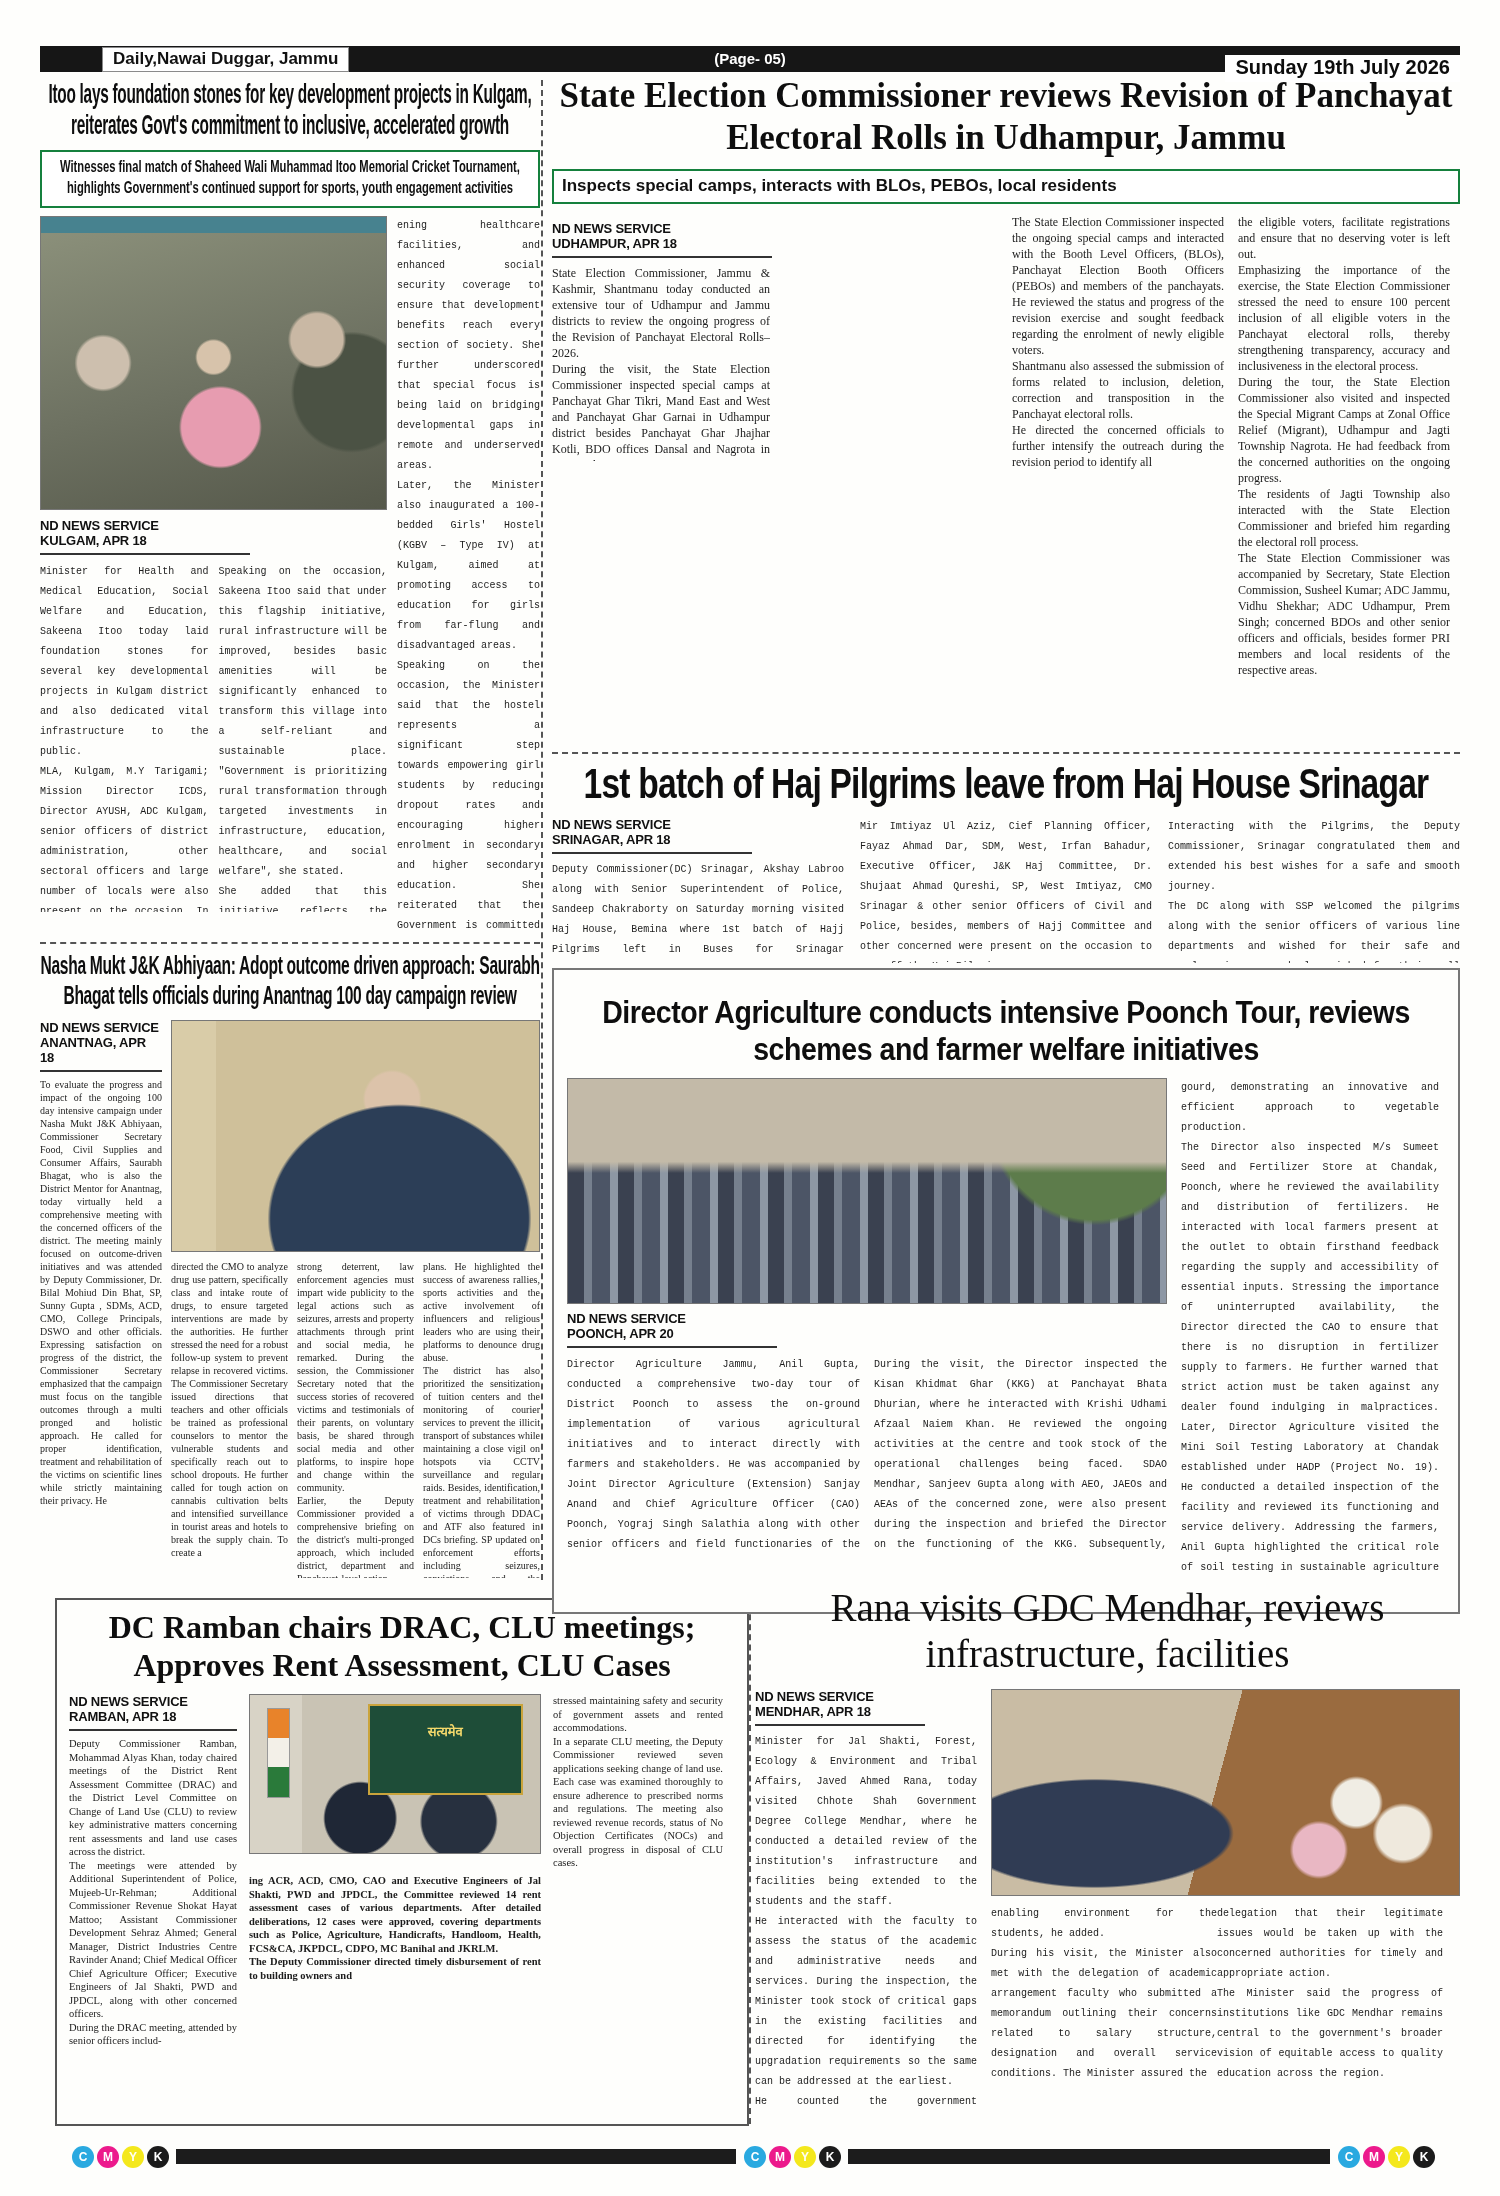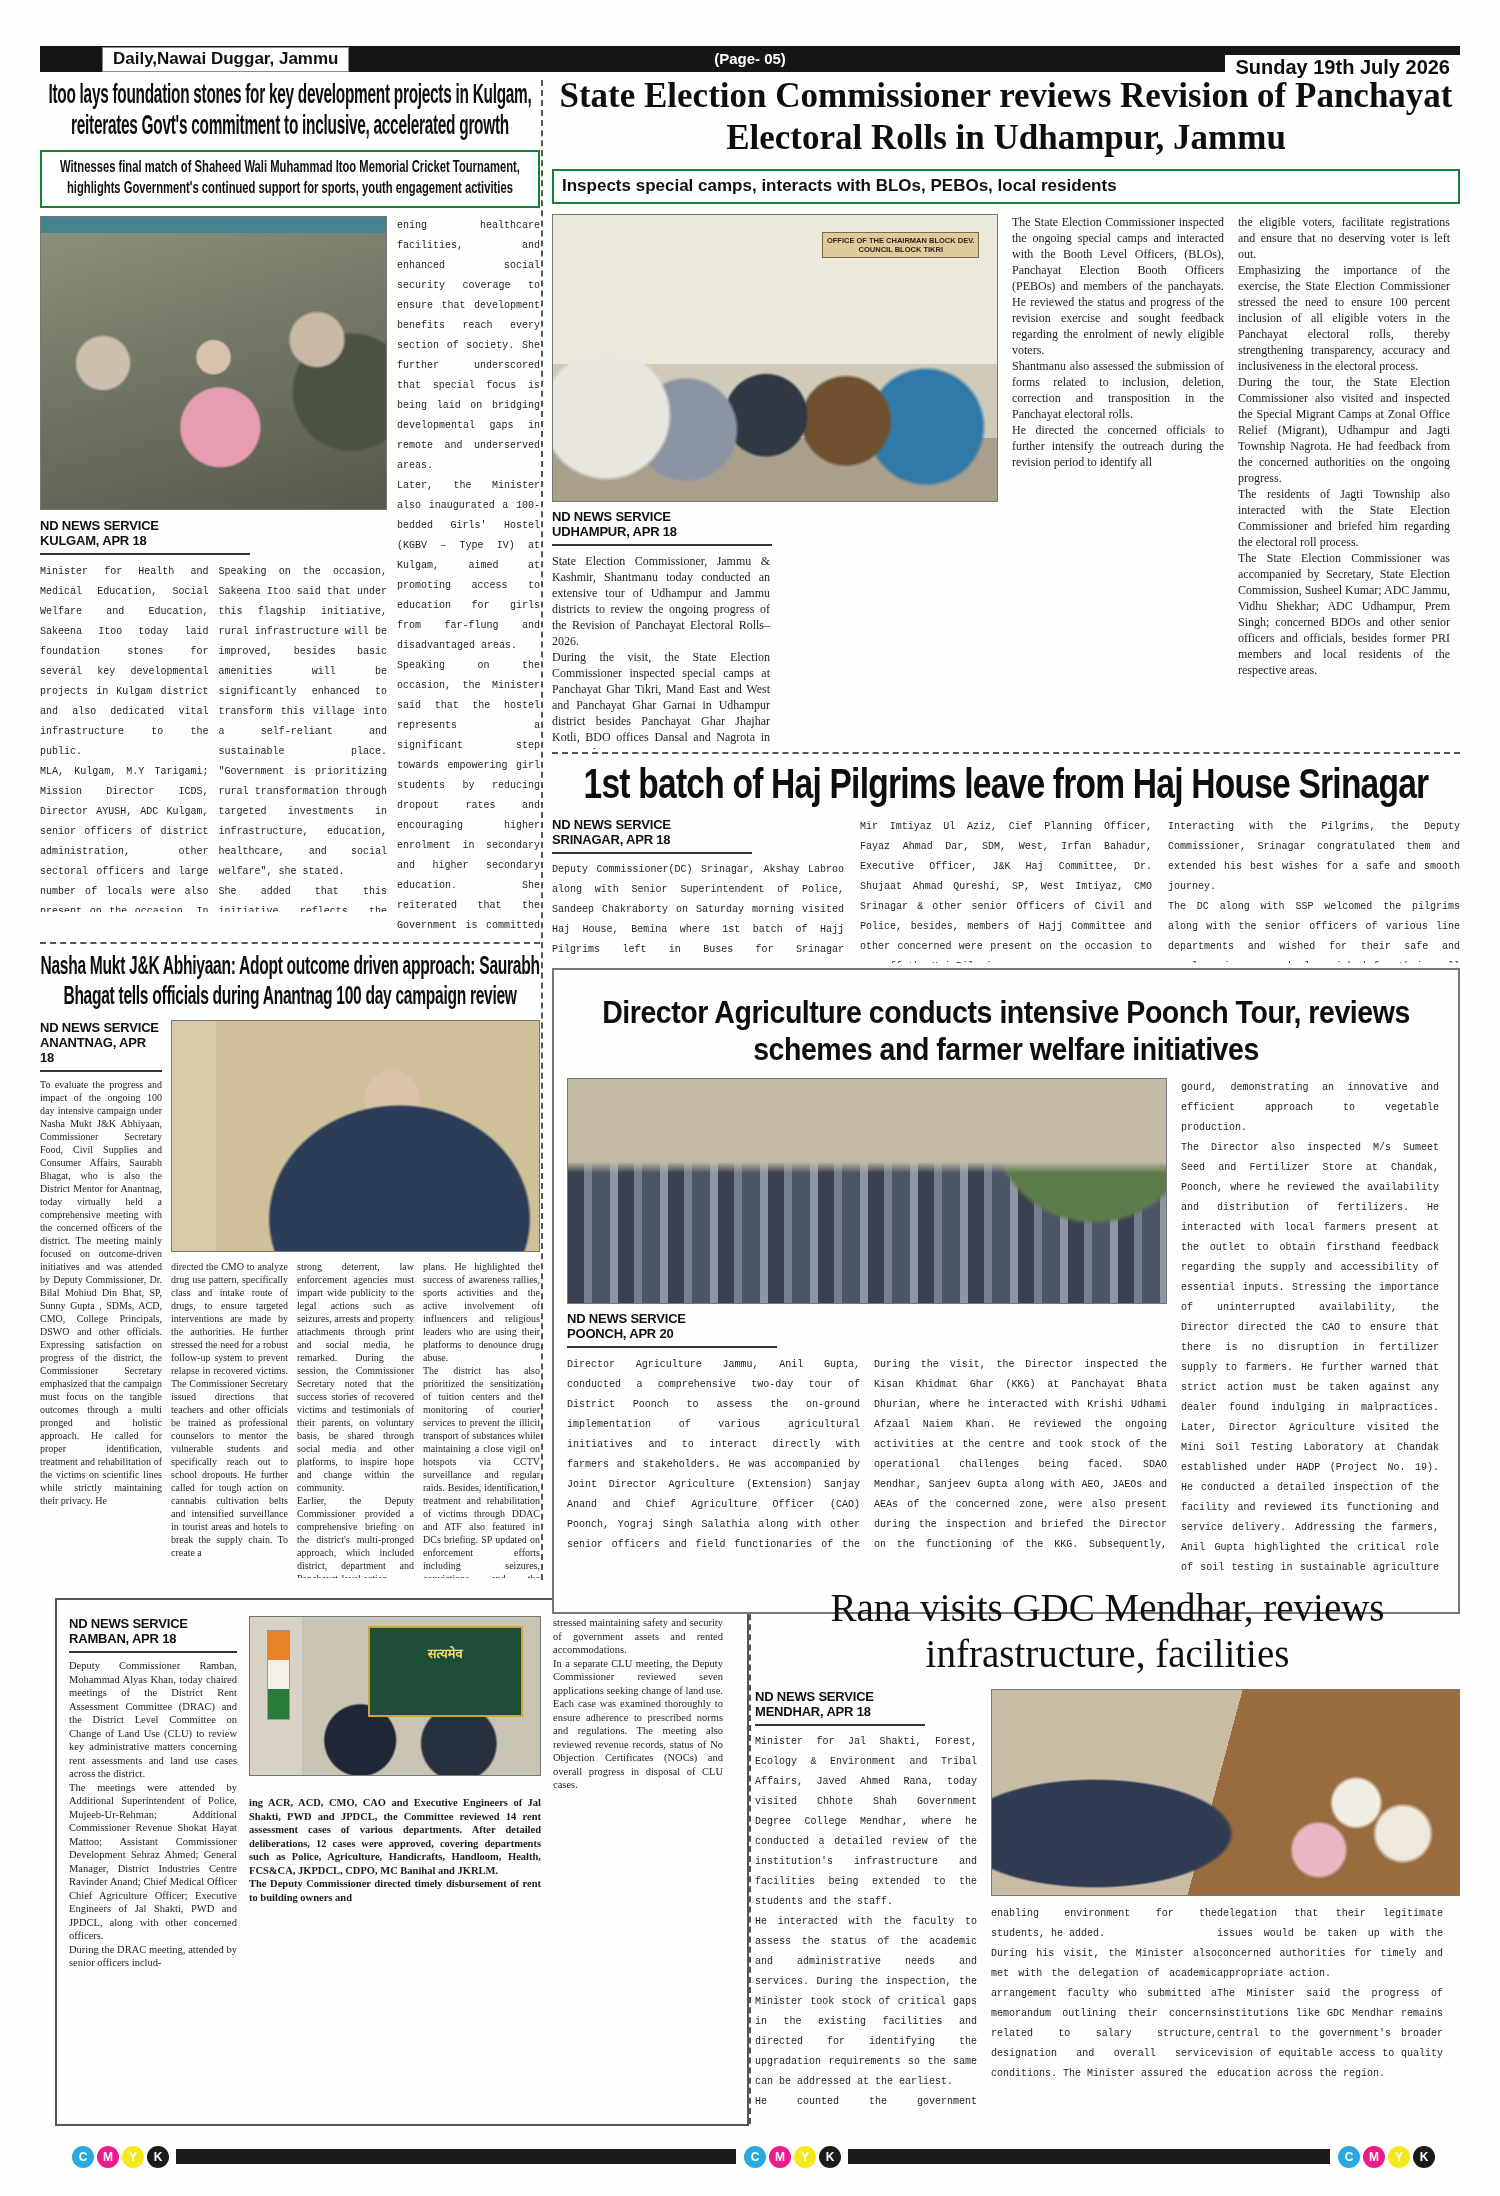--- a/index.html
+++ b/index.html
@@ -164,20 +164,21 @@
 Earlier, the Deputy Commissioner provided a comprehensive briefing on the district's multi-pronged approach, which included district, department and Panchayat-level action</div>
             <div class="bt f10" style="width:117px;height:318px;">plans. He highlighted the success of awareness rallies, sports activities and the active involvement of influencers and religious leaders who are using their platforms to denounce drug abuse.
 The district has also prioritized the sensitization of tuition centers and the monitoring of courier services to prevent the illicit transport of substances while maintaining a close vigil on hotspots via CCTV surveillance and regular raids. Besides, identification, treatment and rehabilitation of victims through DDAC and ATF also featured in DCs briefing. SP updated on enforcement efforts including seizures, convictions and the attachment of properties belonging to drug suppliers and peddlers. Concluding the meeting, the Commissioner Secretary asked the DC to explore the establishment of a larger and augmented Drug De-addiction Centre (DDAC) to cater to the treatment and rehabilitation of possibly higher number of identified victims in future.</div>
           </div>
         </div>
       </div>
     </div>
   </div>
 
   <div class="abs boxed" style="left:55px;top:1598px;width:666px;height:508px;padding:8px 12px;">
+    <div class="hl hl-serif" style="font-weight:700;font-size:32px;line-height:38px;height:78px;">DC Ramban chairs DRAC, CLU meetings; Approves Rent Assessment, CLU Cases</div>
     <div class="row" style="margin-top:8px;gap:12px;">
       <div style="width:168px;">
         <div class="byl">
           <div>ND NEWS SERVICE</div>
           <div>RAMBAN, APR 18</div>
         </div>
         <div class="bt f105" style="margin-top:6px;height:360px;">Deputy Commissioner Ramban, Mohammad Alyas Khan, today chaired meetings of the District Rent Assessment Committee (DRAC) and the District Level Committee on Change of Land Use (CLU) to review key administrative matters concerning rent assessments and land use cases across the district.
 The meetings were attended by Additional Superintendent of Police, Mujeeb-Ur-Rehman; Additional Commissioner Revenue Shokat Hayat Mattoo; Assistant Commissioner Development Sehraz Ahmed; General Manager, District Industries Centre Ravinder Anand; Chief Medical Officer Chief Agriculture Officer; Executive Engineers of Jal Shakti, PWD and JPDCL, along with other concerned officers.
 During the DRAC meeting, attended by senior officers includ-</div>
       </div>
@@ -196,23 +197,20 @@
 
   <div class="abs" style="left:552px;top:75px;width:908px;height:2055px;">
 
     <div class="abs" style="left:0;top:0;width:908px;">
       <div class="hl hl-serif" style="font-weight:700;font-size:35px;line-height:42px;height:86px;">State Election Commissioner reviews Revision of Panchayat Electoral Rolls in Udhampur, Jammu</div>
       <div class="subbox" style="margin-top:8px;height:23px;">
         <span class="subtxt">Inspects special camps, interacts with BLOs, PEBOs, local residents</span>
       </div>
       <div class="row" style="margin-top:10px;gap:14px;">
         <div style="width:446px;">
-          <div class="photo ph-udhampur" style="width:444px;height:286px;">
-            <div class="signbox">OFFICE OF THE CHAIRMAN BLOCK DEV. COUNCIL BLOCK TIKRI</div>
-          </div>
           <div class="byl" style="margin-top:7px;width:220px;">
             <div>ND NEWS SERVICE</div>
             <div>UDHAMPUR, APR 18</div>
           </div>
           <div class="cols2" style="margin-top:7px;height:196px;overflow:hidden;">
             <div class="bt f12b">State Election Commissioner, Jammu &amp; Kashmir, Shantmanu today conducted an extensive tour of Udhampur and Jammu districts to review the ongoing progress of the Revision of Panchayat Electoral Rolls–2026.
 During the visit, the State Election Commissioner inspected special camps at Panchayat Ghar Tikri, Mand East and West and Panchayat Ghar Garnai in Udhampur district besides Panchayat Ghar Jhajhar Kotli, BDO offices Dansal and Nagrota in Jammu district.</div>
           </div>
         </div>
         <div class="bt f12b" style="width:212px;height:546px;">The State Election Commissioner inspected the ongoing special camps and interacted with the Booth Level Officers, (BLOs), Panchayat Election Booth Officers (PEBOs) and members of the panchayats. He reviewed the status and progress of the revision exercise and sought feedback regarding the enrolment of newly eligible voters.

